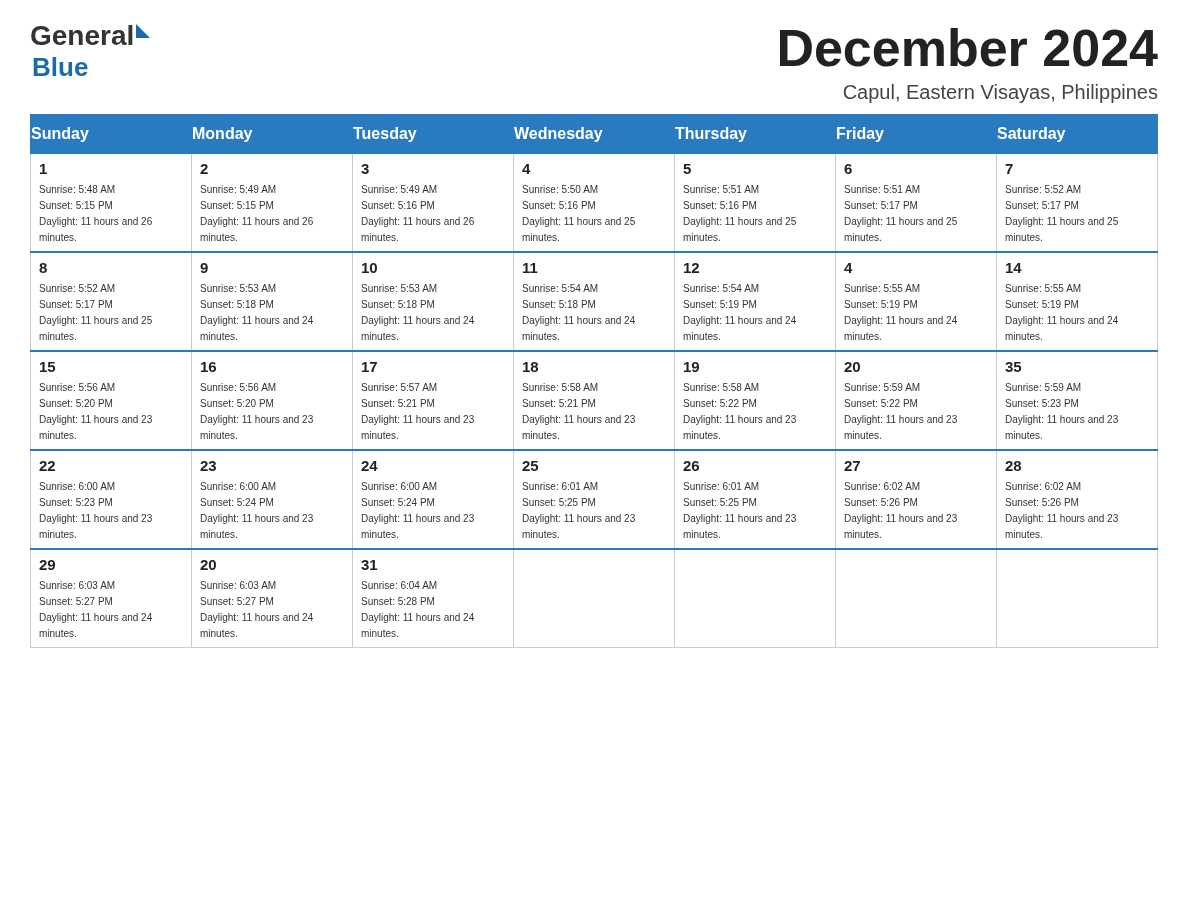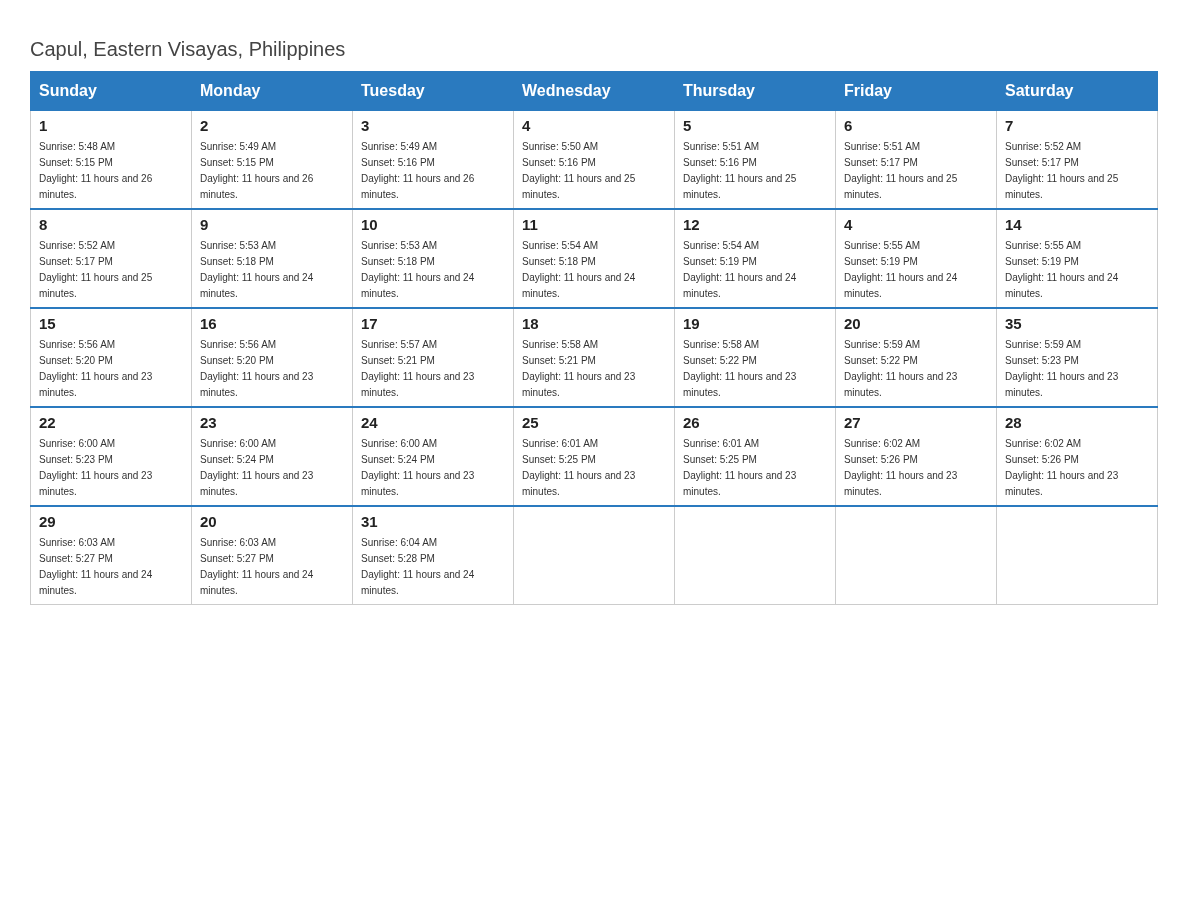--- a/index.html
+++ b/index.html
@@ -44,33 +44,33 @@
     }
     .month-title {
       font-size: 52px;
       font-weight: bold;
       color: #222;
       line-height: 1.1;
     }
     .location-title {
       font-size: 20px;
       color: #444;
-      margin-top: 18px;
+      margin-top: 4px;
     }
     .calendar-table {
       width: 100%;
       border-collapse: collapse;
       margin-top: 10px;
     }
     .calendar-table th {
       background-color: #2a7abf;
       color: #fff;
       font-size: 16px;
       font-weight: bold;
-      padding: 10px 8px;
+      padding: 10px 0;
       text-align: left;
       border: 1px solid #2a7abf;
     }
     .calendar-table td {
       vertical-align: top;
       border: 1px solid #ccc;
       padding: 6px 8px;
       width: calc(100% / 7);
       min-height: 110px;
       font-size: 13px;
@@ -92,21 +92,29 @@
       background: #fff;
     }
     .row-divider td {
       border-top: 2px solid #2a7abf;
     }
   </style>
 </head>
 <body>
 
 <div class="header">
+  <div class="logo-wrapper">
+    <div class="logo-row1">
+      <span style="font-size:28px;font-weight:bold;color:#333;">General</span>
+      <div class="logo-triangle"></div>
+    </div>
+    <div class="logo-row2">Blue</div>
+  </div>
   <div class="title-block">
+    <div class="month-title">December 2024</div>
     <div class="location-title">Capul, Eastern Visayas, Philippines</div>
   </div>
 </div>
 
 <table class="calendar-table">
   <thead>
     <tr>
     <th>Sunday</th>
         <th>Monday</th>
         <th>Tuesday</th>

